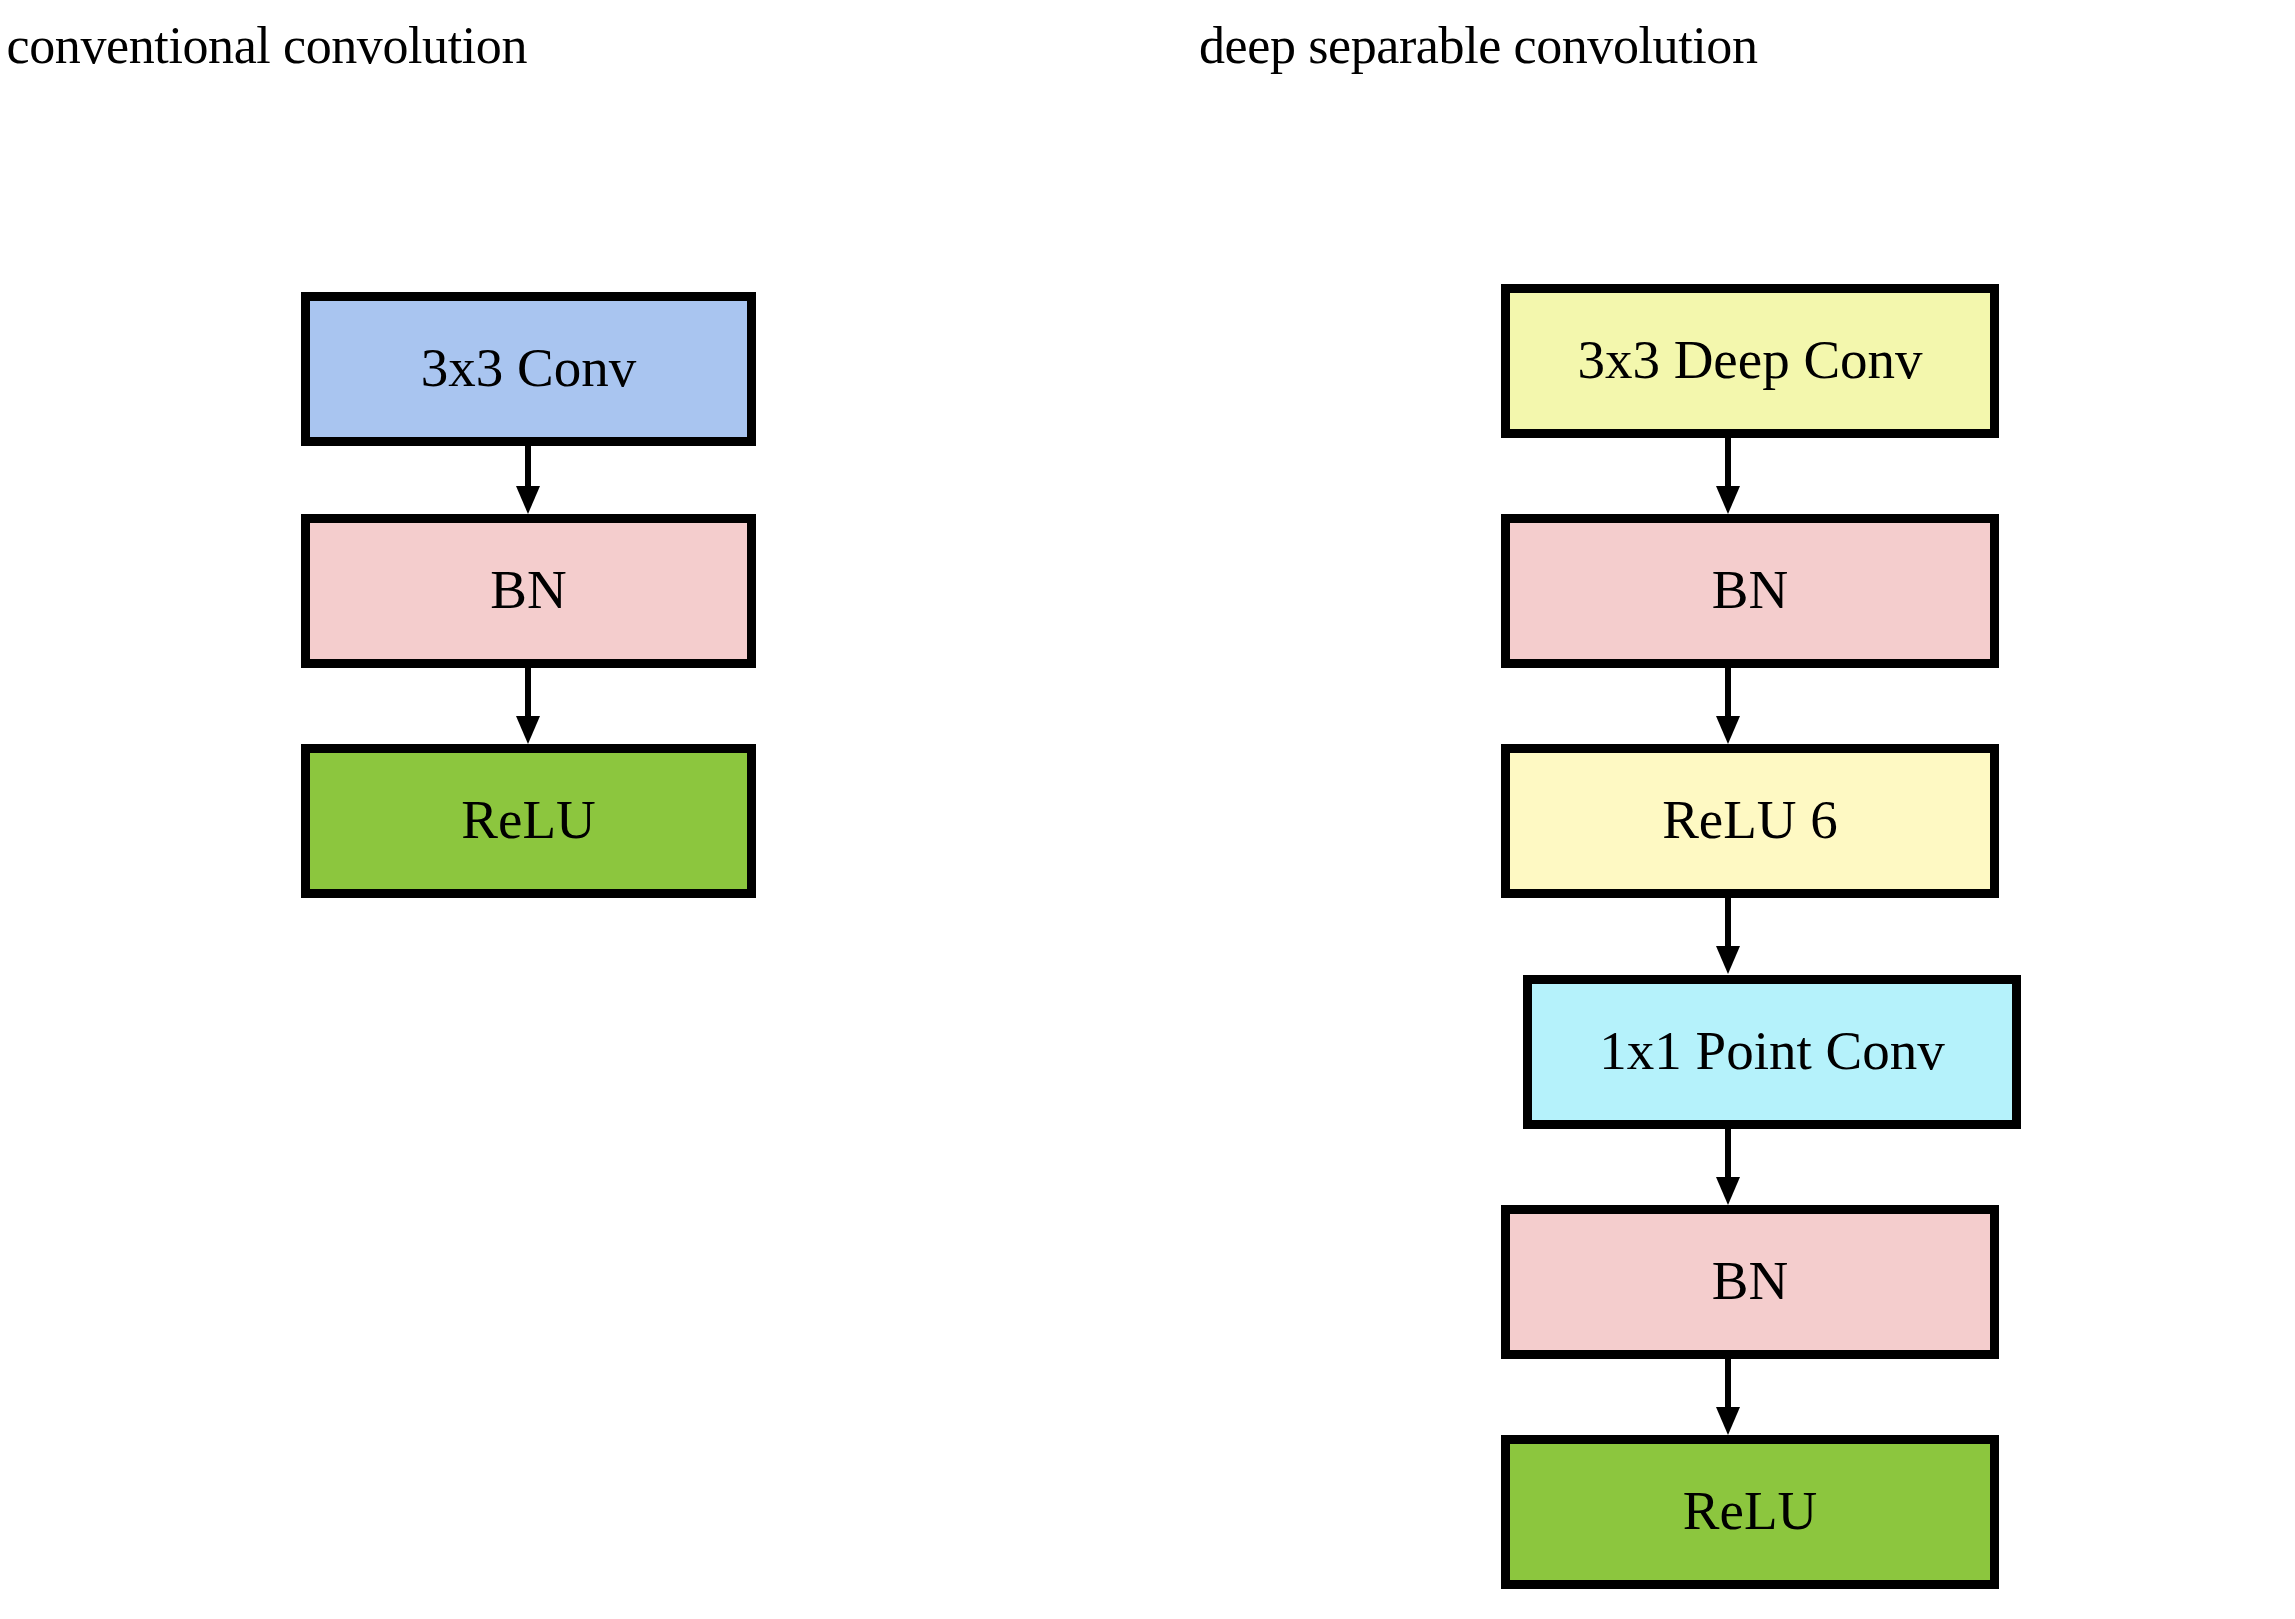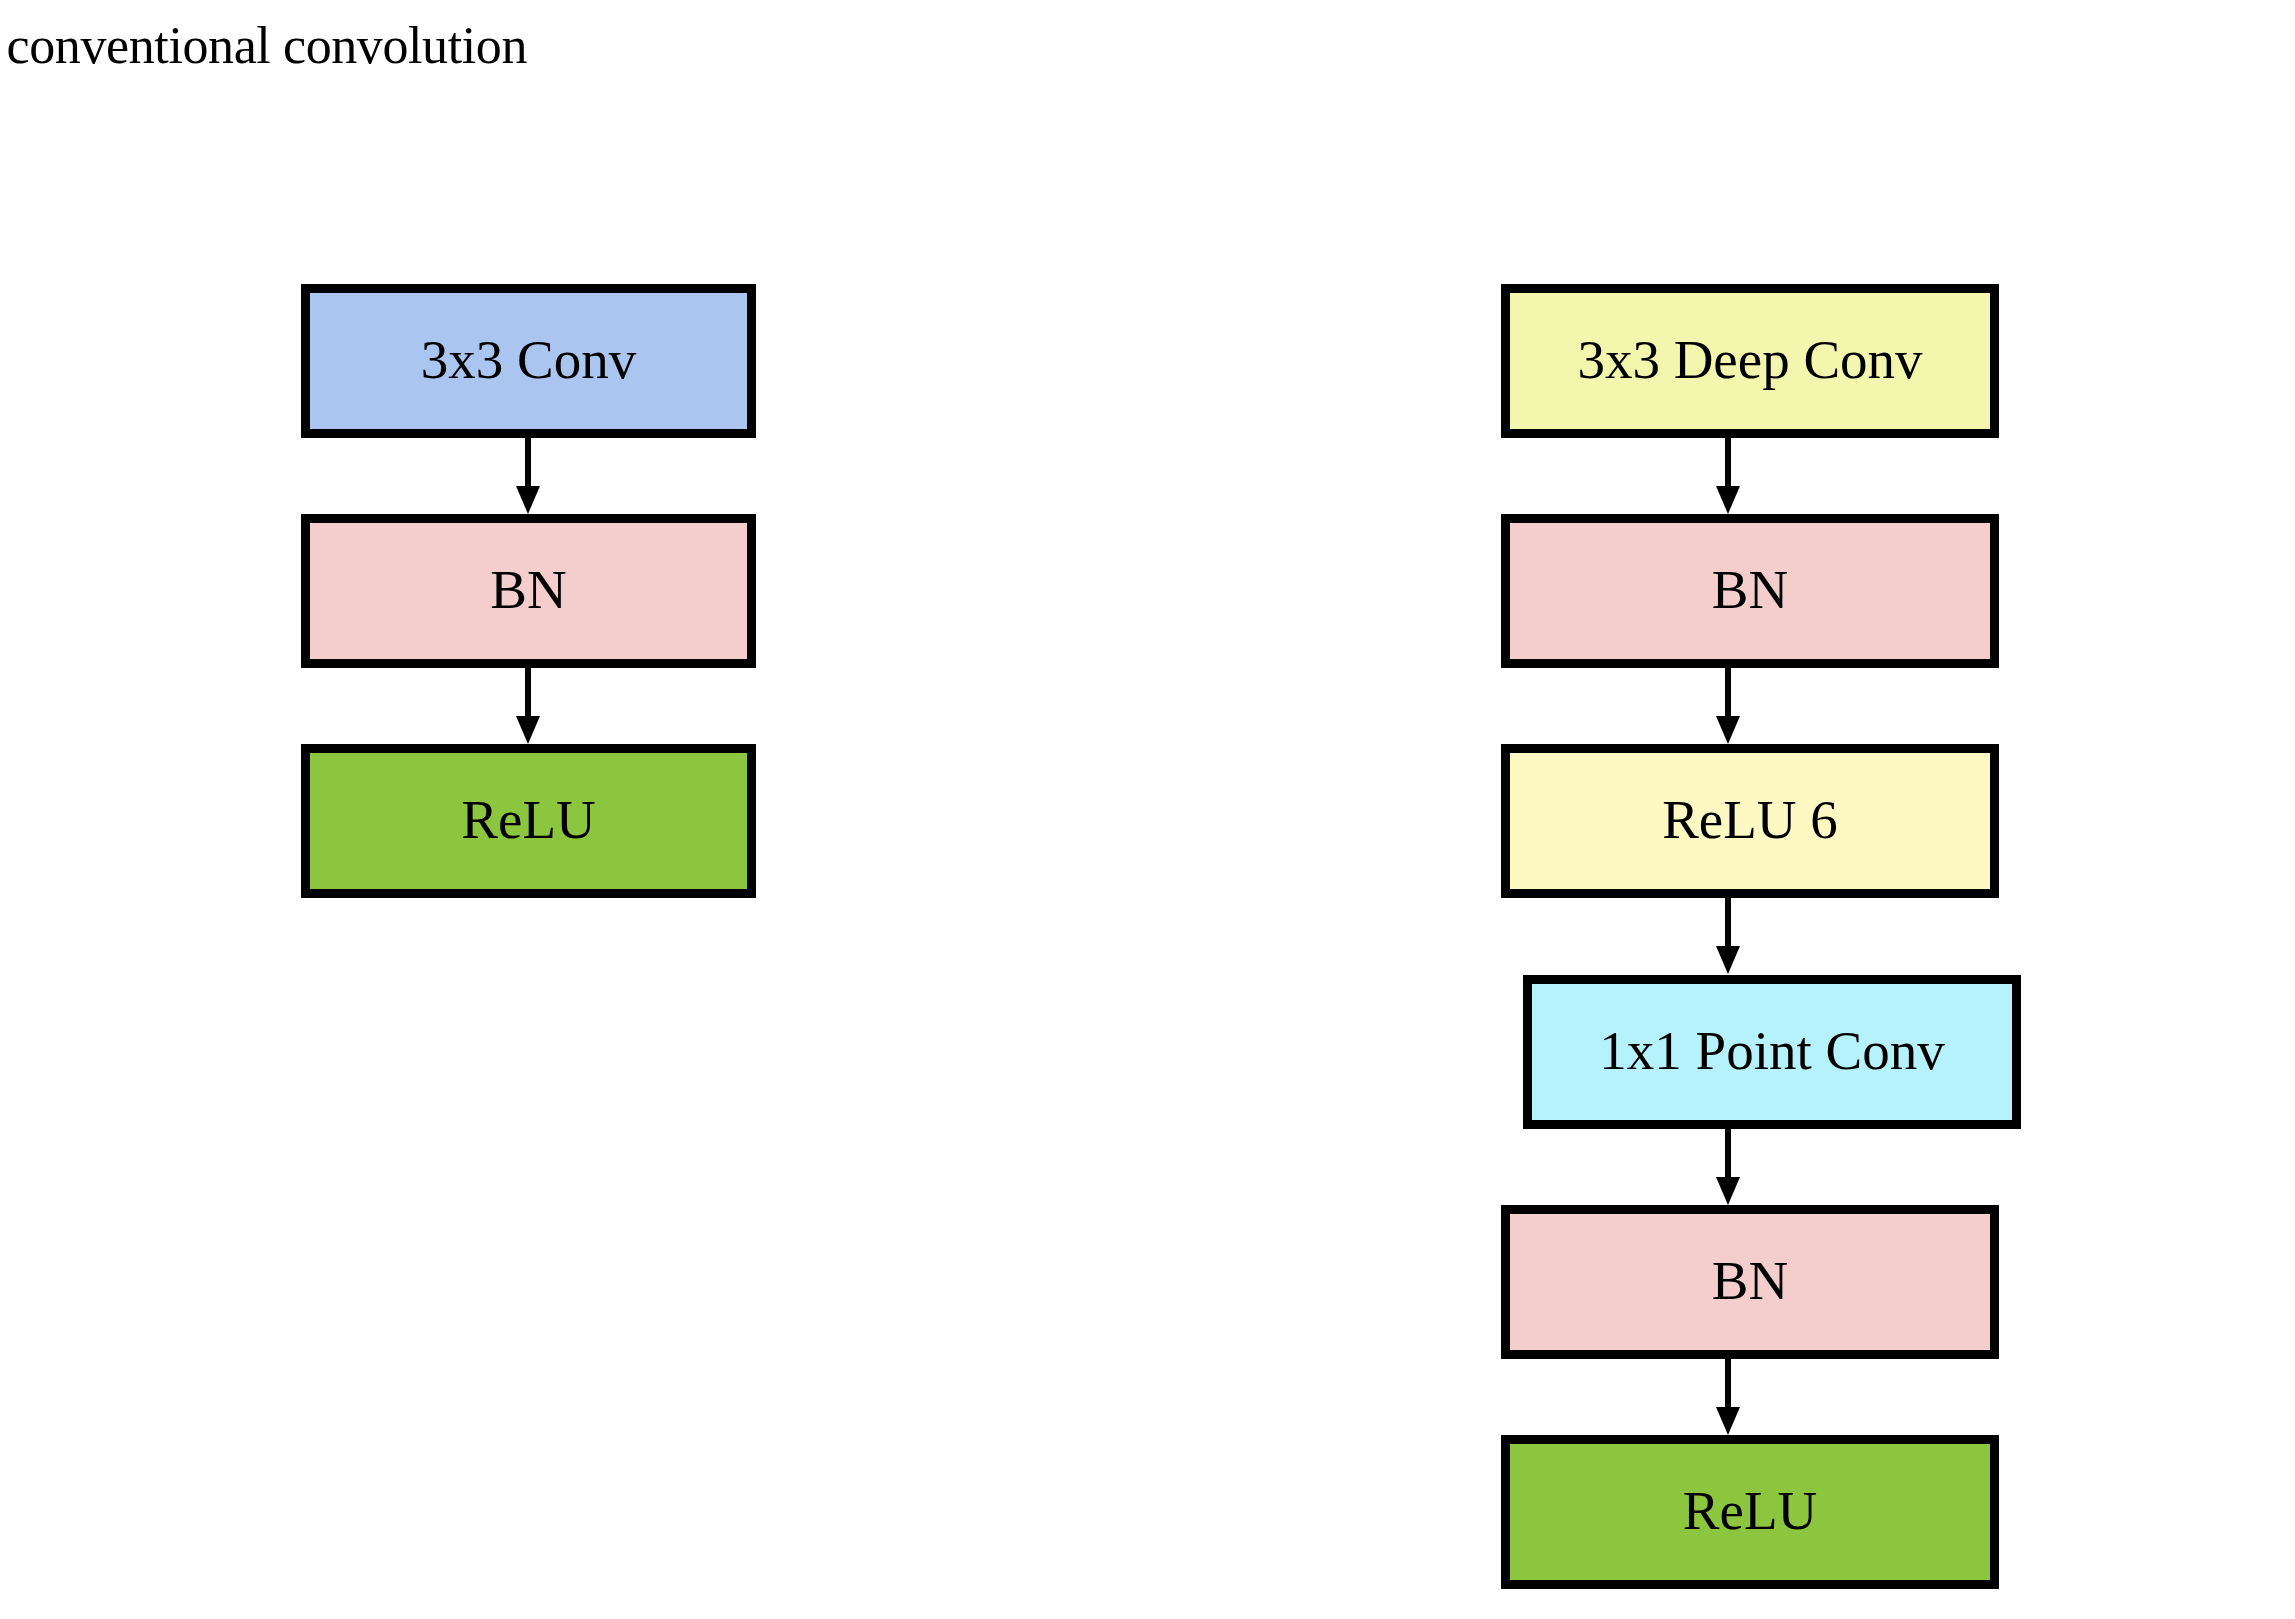--- a/index.html
+++ b/index.html
@@ -86,24 +86,25 @@
     border-top: 28px solid #000000;
   }
 </style>
 </head>
 <body>
 
 <div id="canvas">
 
   <div class="col-title" id="title-left">conventional convolution</div>
 
+  <div class="col-title" id="title-right">deep separable convolution</div>
 
   <div class="column" id="column-left">
 
-    <div class="node" style="top:284px; background:#a9c5f0;">
+    <div class="node" style="top:292px; background:#a9c5f0;">
       <span class="node-label">3x3 Conv</span>
     </div>
 
     <div class="arrow" style="left:227px; top:438px; height:76px;">
       <div class="shaft" style="height:48px;"></div>
       <div class="head"></div>
     </div>
 
     <div class="node" style="top:514px; background:#f4cdcd;">
       <span class="node-label">BN</span>

